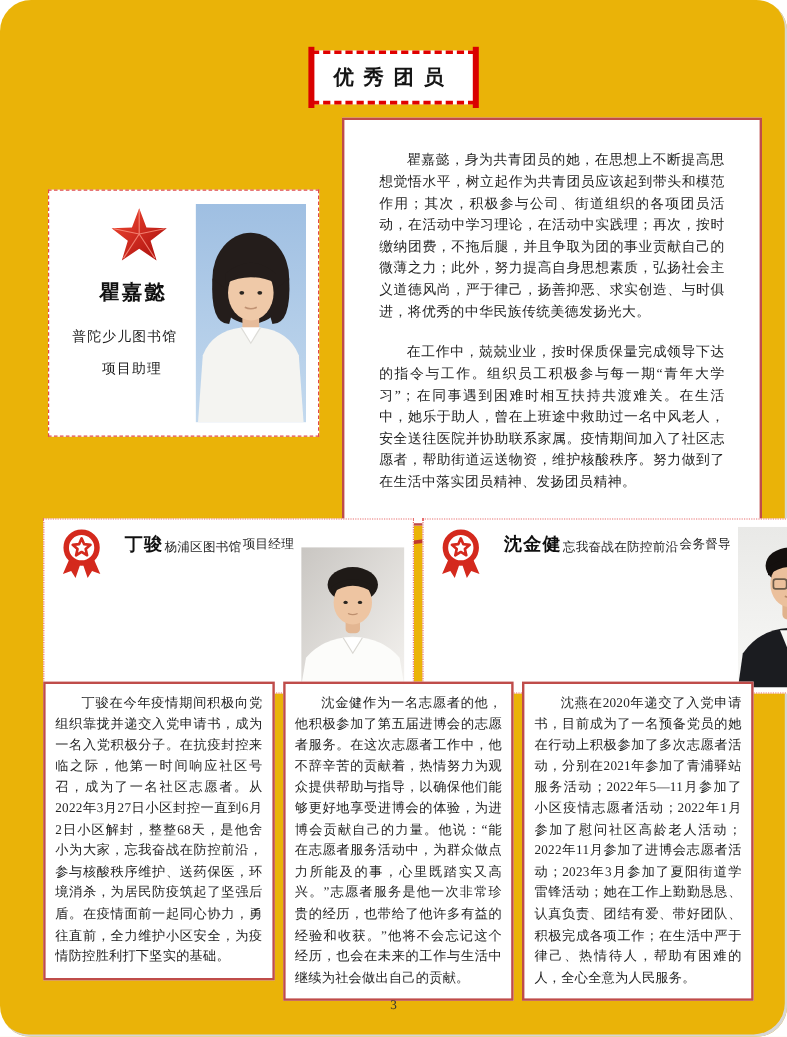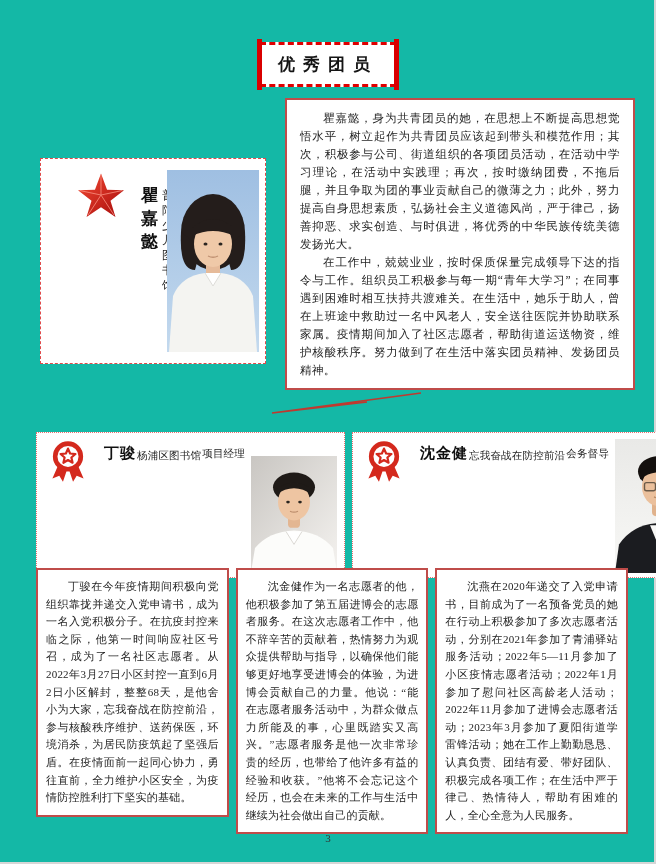--- a/index.html
+++ b/index.html
@@ -1,19 +1,20 @@
 <!DOCTYPE html>
 <html><head>
 <meta charset="utf-8">
 <style>
   html,body{margin:0;padding:0;background:#ffffff;}
   .page{
-    position:relative;width:656px;height:864px;background:#14b8a6;overflow:hidden;
+    position:relative;width:656px;height:864px;background:#eab308;overflow:hidden;
     font-family:"Liberation Serif","DejaVu Serif",serif;color:#1f1f1f;
     box-shadow:inset -2px -2px 0 #d6d6d6;
+    border-radius:26px;
   }
   
   .title-box{
     position:absolute;left:50%;transform:translateX(-50%);
     border-top:3px dashed #e00000;border-bottom:3px dashed #e00000;
     padding:8px 18px;background:#fff;
     font-family:"Liberation Sans","DejaVu Sans",sans-serif;
     font-weight:bold;font-size:17px;letter-spacing:8px;color:#141414;
     white-space:nowrap;
   }
@@ -22,36 +23,36 @@
   }
   .title-box::before{left:-3px;}
   .title-box::after{right:-3px;}
   .title1{top:42px;}
   .title2{top:388px;}
   
   .member-card{
     position:absolute;left:40px;top:158px;width:226px;height:206px;box-sizing:border-box;
     border:1.5px dashed #e04a4a;padding:11px 10px;display:flex;gap:8px;background:#fff;
   }
-  .member-left{width:108px;display:flex;flex-direction:row;}
+  .member-left{width:108px;display:flex;flex-direction:column;align-items:center;}
   .member-left .star-wrap{margin:2px 0 0 26px;width:48px;height:46px;}
   .member-name{
     font-family:"Liberation Sans","DejaVu Sans",sans-serif;font-weight:bold;
     font-size:17px;letter-spacing:2px;color:#101010;margin:14px 0 0 16px;
   }
   .member-org{font-size:11.5px;margin:18px 0 0 2px;letter-spacing:1px;}
   .member-role{font-size:11.5px;margin:12px 0 0 14px;letter-spacing:1px;}
   .member-photo{width:92px;height:182px;flex:none;}
   .member-photo svg{display:block;width:100%;height:100%;}
   .desc-wrap{position:absolute;left:285px;top:98px;width:350px;box-sizing:border-box;}
   .desc-box{
     border:2px solid #bf4c4a;padding:9px 13px;box-sizing:border-box;background:#fff;
   }
   .desc-box p{
-    margin:0;font-size:11.5px;line-height:18px;text-align:justify;text-indent:2em;
+    margin:16px;font-size:11.5px;line-height:18px;text-align:justify;text-indent:2em;
     color:#242424;letter-spacing:.4px;
   }
   .tail{margin:1px 0 0 -16px;display:block;}
   
   .cards-row{position:absolute;left:36px;right:28px;top:432px;display:flex;gap:7px;height:146px;}
   .vol-card{
     flex:1;box-sizing:border-box;border:1.5px dotted #e87070;background:#fff;
     padding:5px 7px;display:flex;gap:6px;
   }
   .vol-left{flex:1;display:flex;flex-direction:row;min-width:0;}

